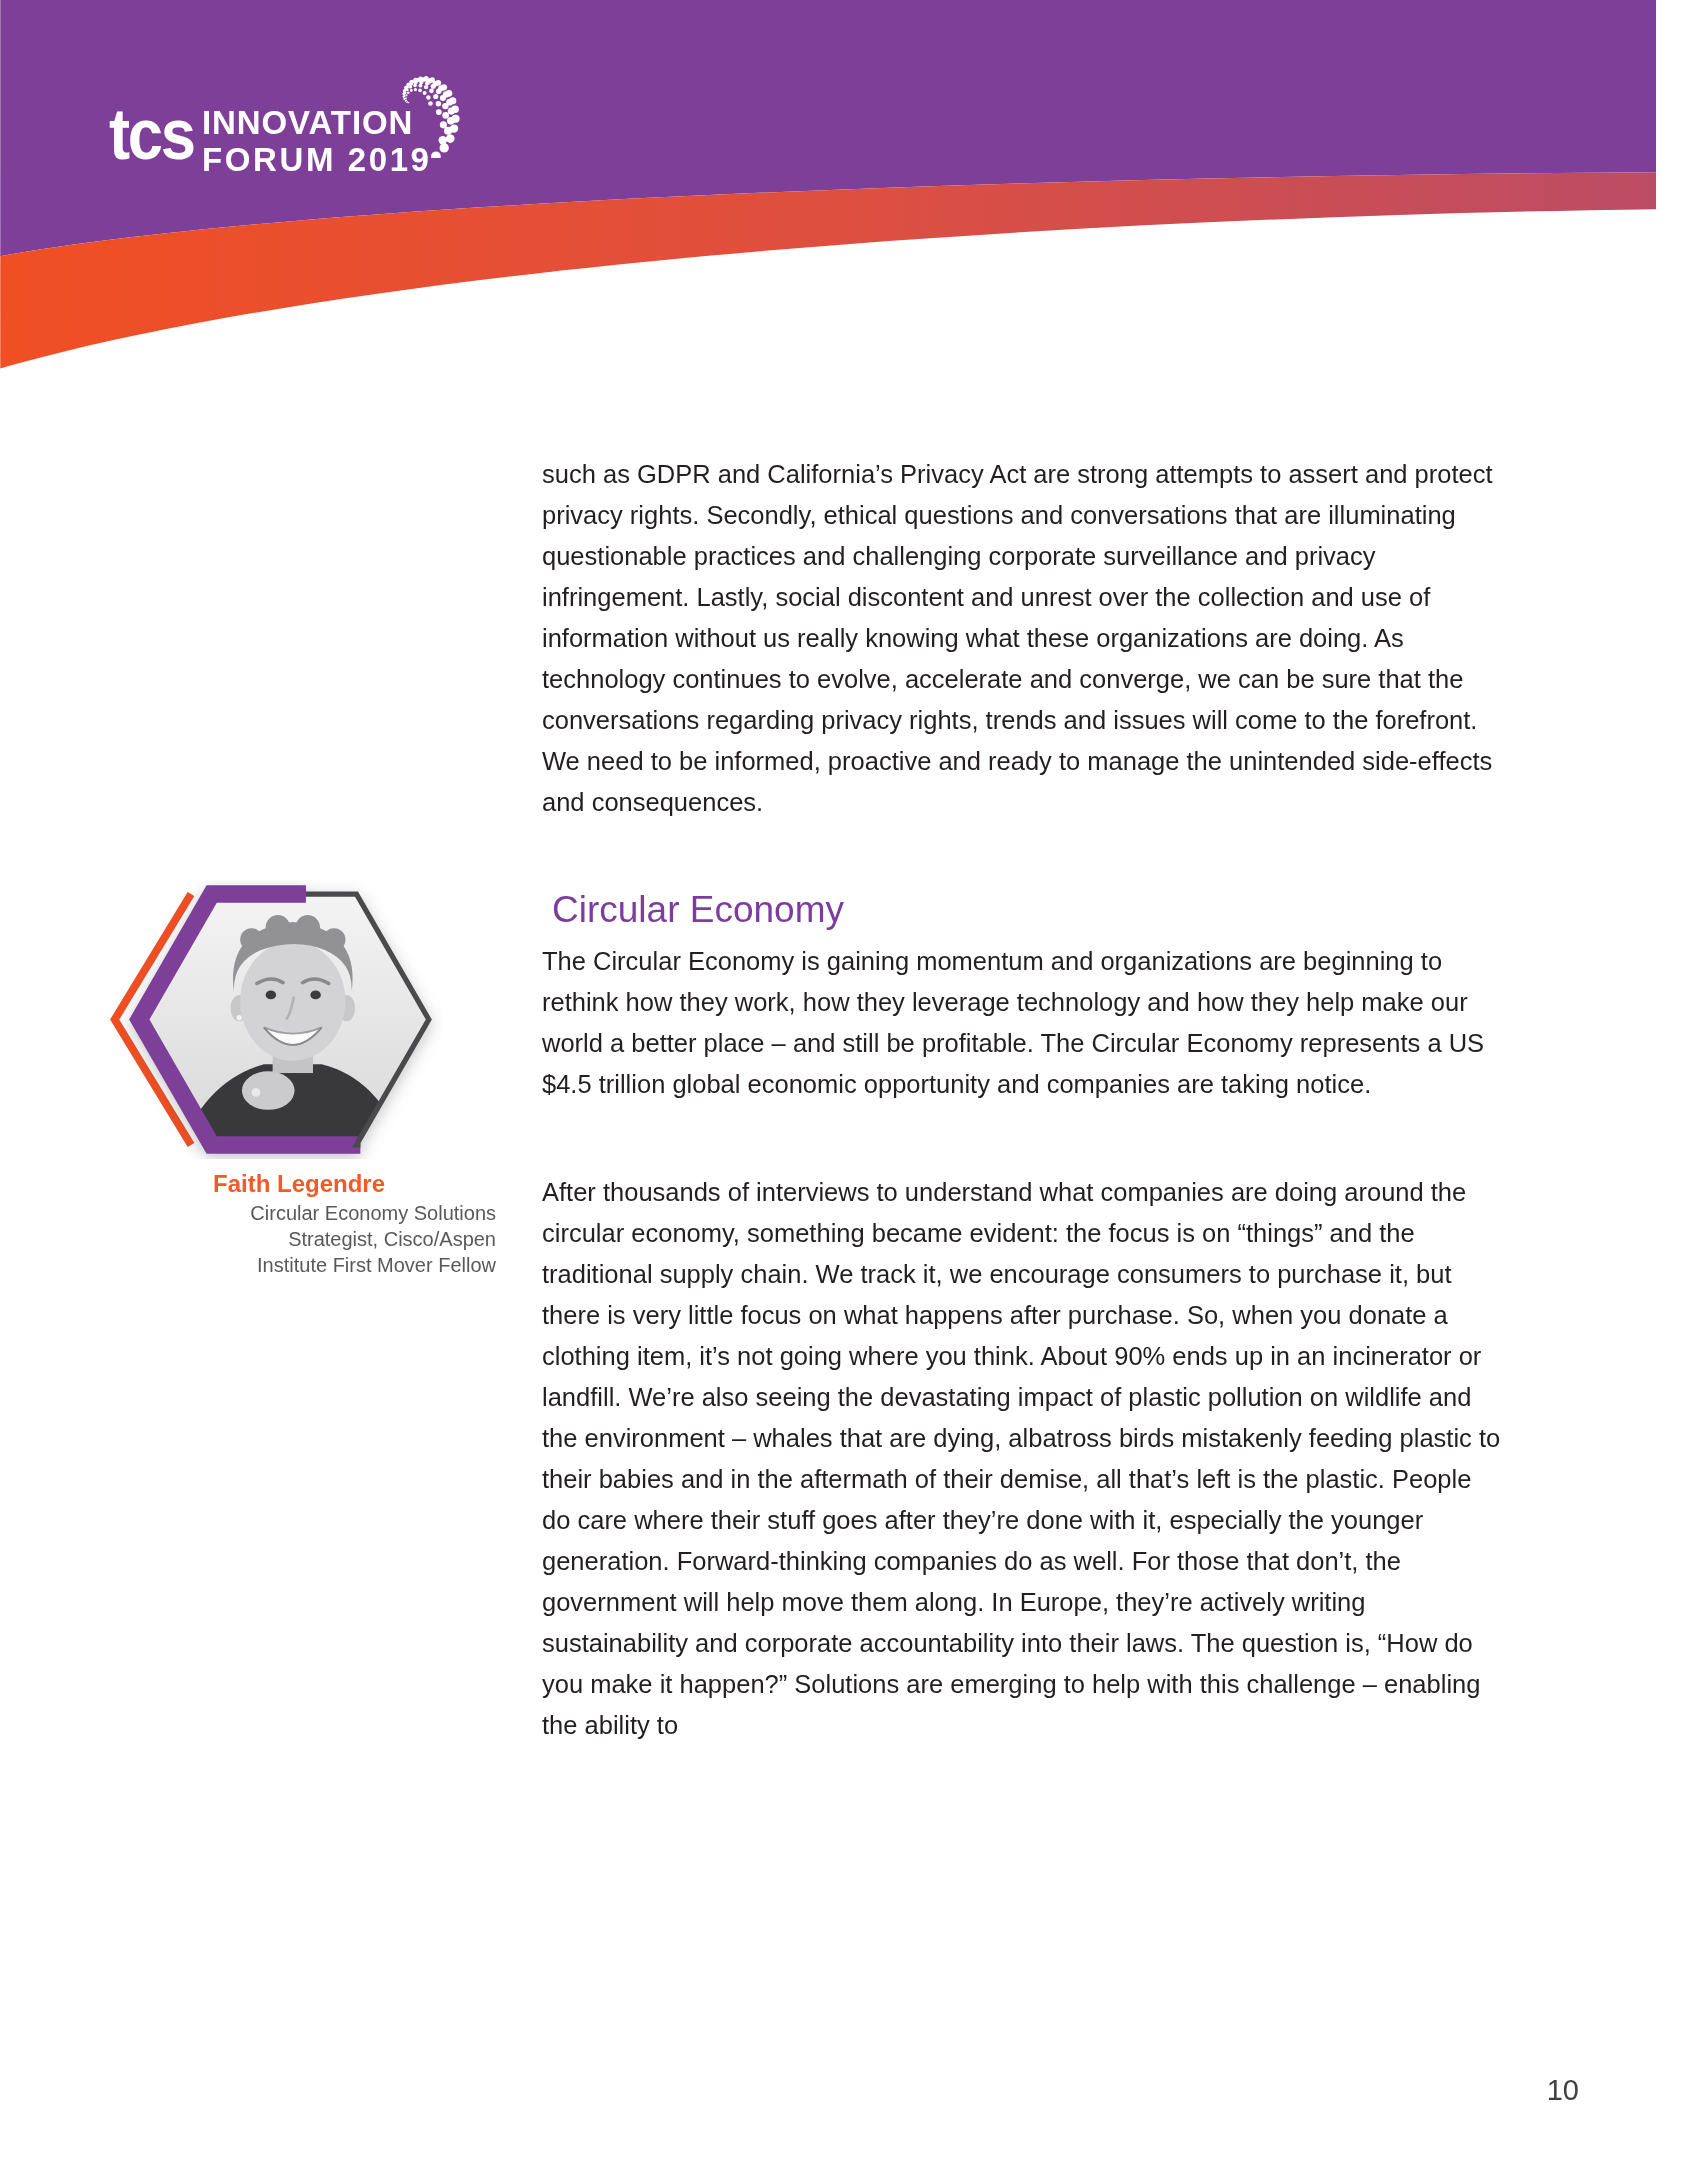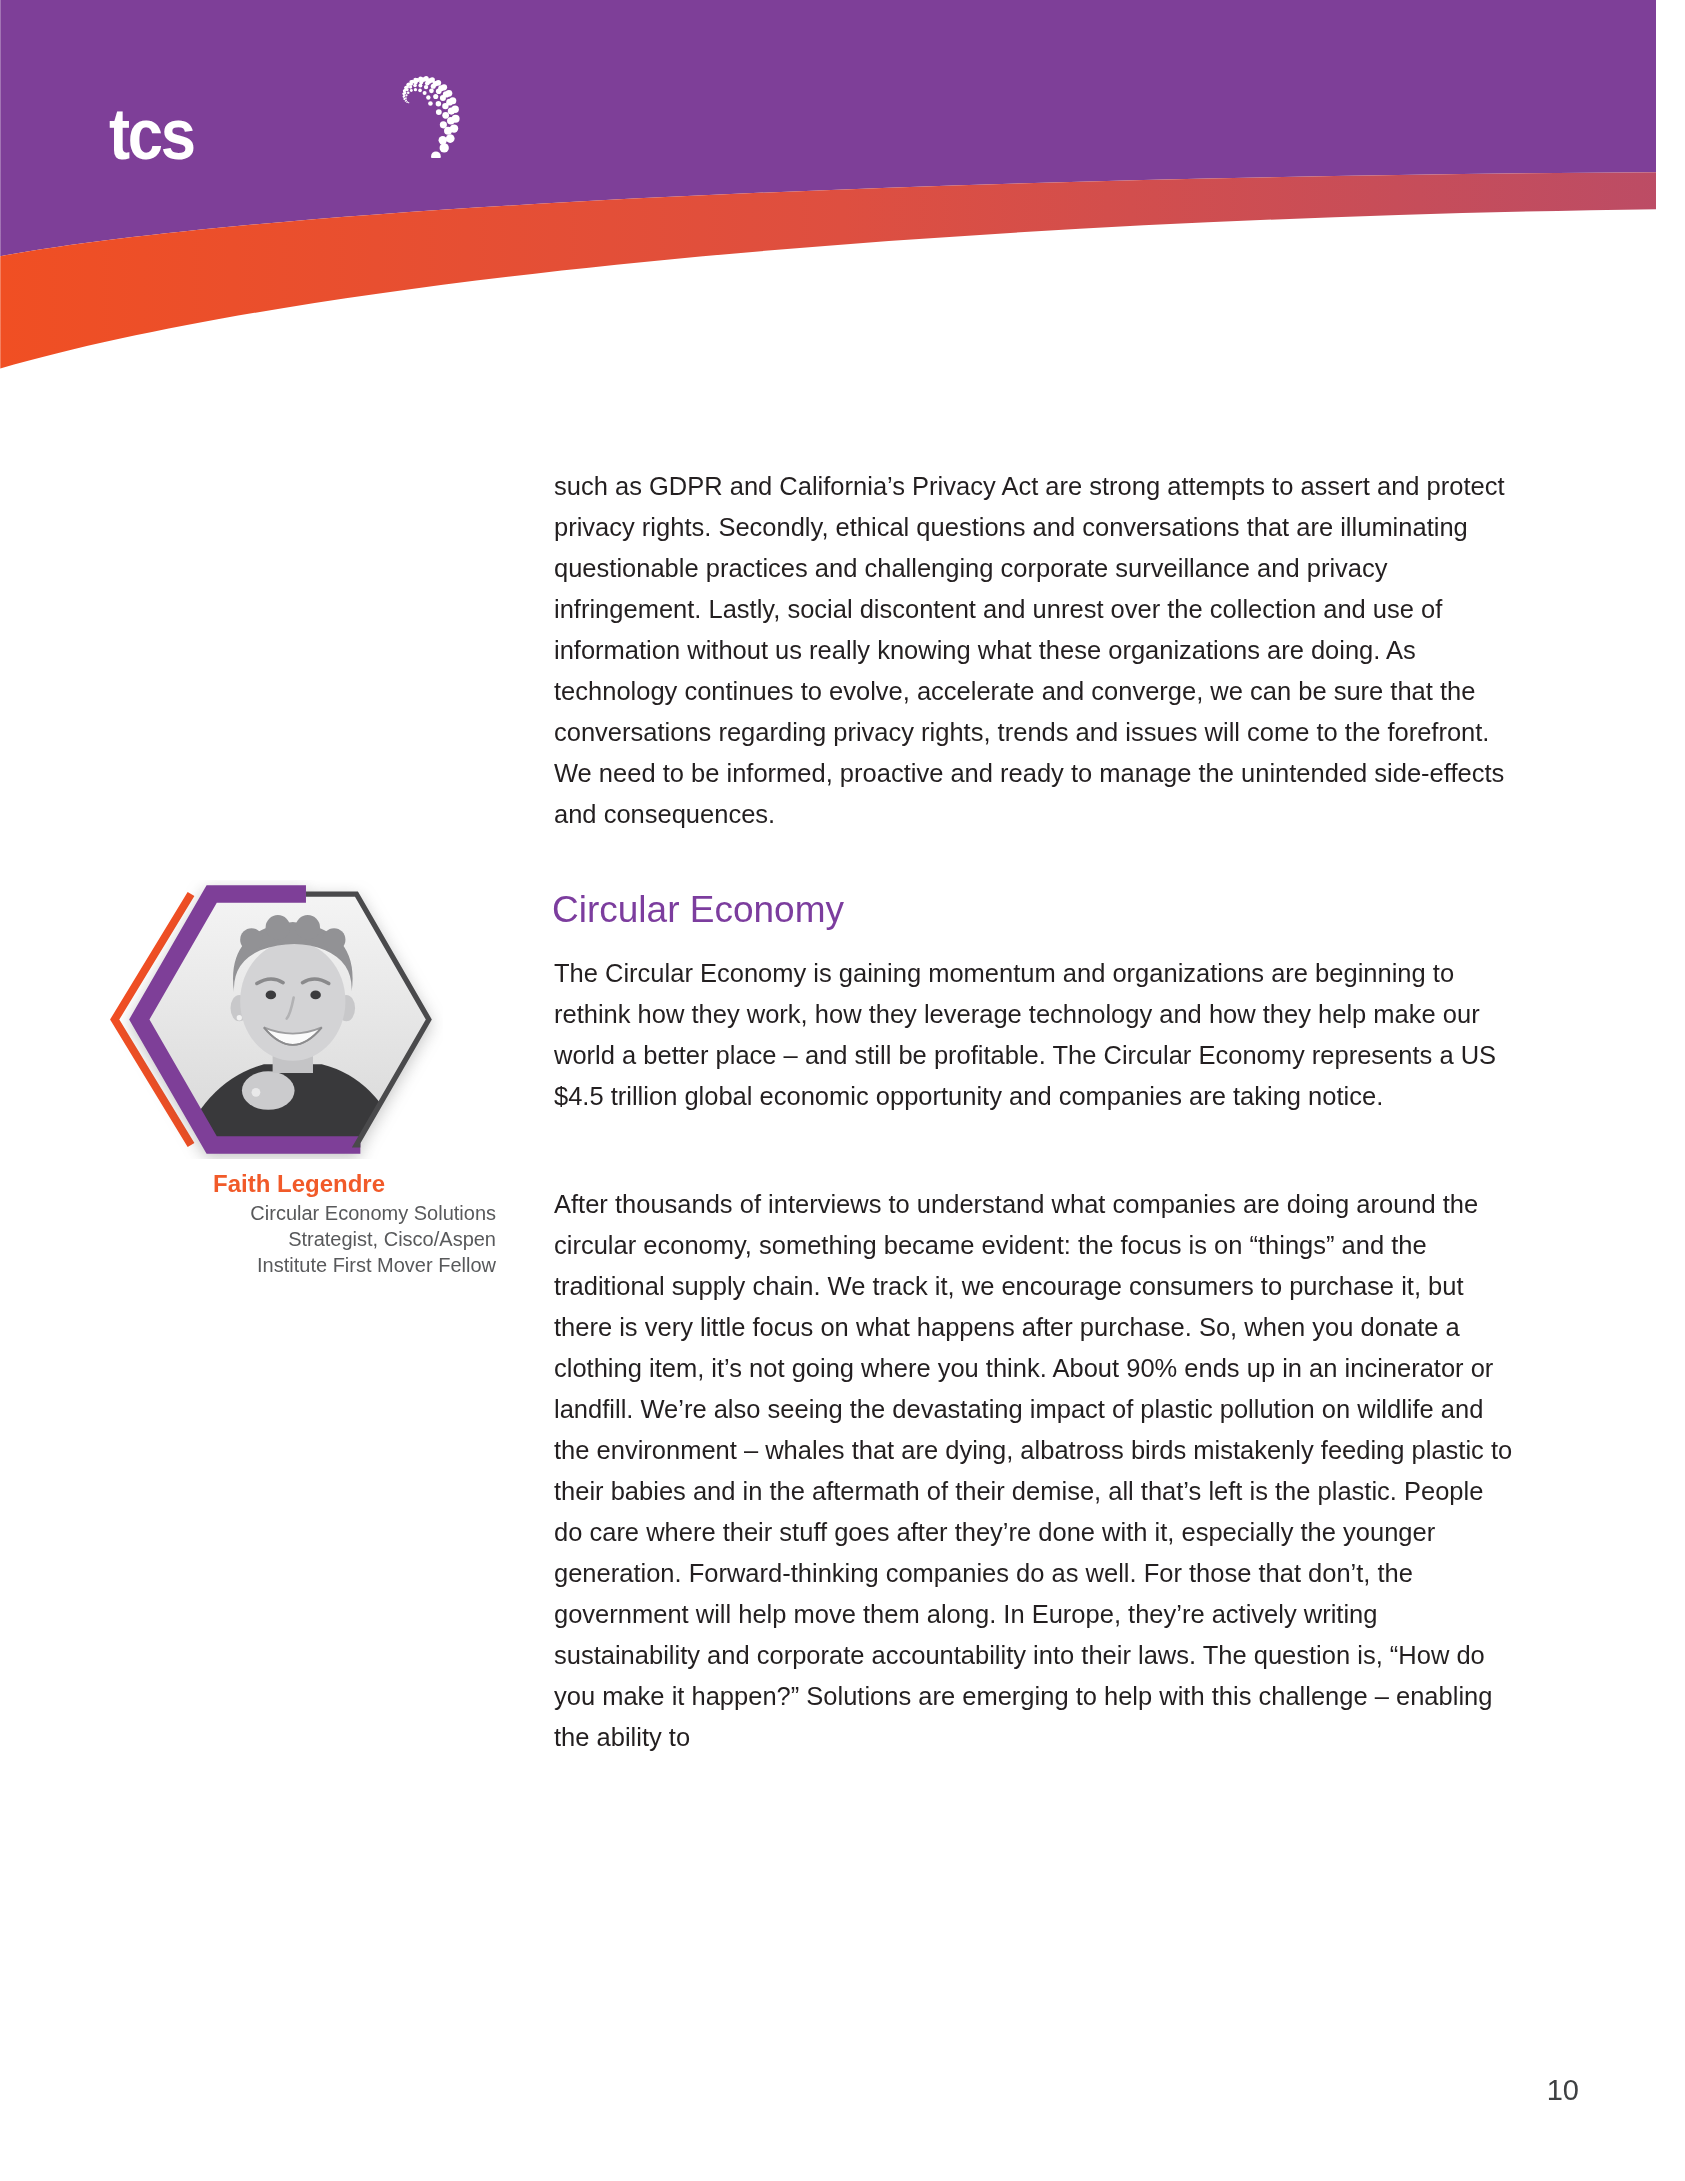--- a/index.html
+++ b/index.html
@@ -9,21 +9,21 @@
   
   .hdr{position:absolute;left:0;top:0;width:1685px;height:379px;}
   .logo-tcs{position:absolute;left:109px;top:98px;color:#ffffff;font-size:72px;font-weight:bold;
             letter-spacing:-2.6px;transform:scaleX(.88);transform-origin:left top;line-height:1;}
   .logo-lines{position:absolute;left:202px;top:104px;color:#ffffff;line-height:37px;}
   .logo-l1{font-size:33px;font-weight:bold;letter-spacing:0.9px;}
   .logo-l2{font-size:33px;font-weight:bold;letter-spacing:2.6px;}
   .logo-swirl{position:absolute;left:353px;top:33px;width:123px;height:125px;}
 
   
-  .para{position:absolute;left:542px;width:960px;margin:12px;font-size:25.5px;line-height:41px;
+  .para{position:absolute;left:542px;width:960px;margin:0;font-size:25.5px;line-height:41px;
         color:#231F20;}
   .p1{top:454px;}
   .h2{position:absolute;left:540px;top:877px;margin:12px;font-size:37px;line-height:42px;
       font-weight:normal;color:#7C3D9E;}
   .p2{top:941px;}
   .p3{top:1172px;}
 
   
   .hex-svg{position:absolute;left:104px;top:880px;width:339px;height:279px;}
   .photo-group{filter:drop-shadow(0 5px 9px rgba(90,90,90,.35));}
@@ -47,20 +47,24 @@
           <stop offset="0" stop-color="#F04F23"></stop>
           <stop offset="0.5" stop-color="#DE4F40"></stop>
           <stop offset="1" stop-color="#BB4C66"></stop>
         </linearGradient>
       </defs>
       <path d="M0,0 H1920 V196 C1200,200 360,228 0,292 Z" fill="#7E3F98"></path>
       <path d="M0,292 C360,228 1200,200 1920,196 L1920,238 C1230,246 420,300 0,420 Z" fill="url(#swoosh)"></path>
     </svg>
 
     <div class="logo-tcs">tcs</div>
+    <div class="logo-lines">
+      <div class="logo-l1">INNOVATION</div>
+      <div class="logo-l2">FORUM 2019</div>
+    </div>
     <svg class="logo-swirl" viewBox="0 0 135 135" aria-hidden="true">
         <circle cx="55.7" cy="68.4" r="0.9" fill="#ffffff"></circle>
         <circle cx="55.8" cy="65.8" r="1.1" fill="#ffffff"></circle>
         <circle cx="56.3" cy="62.6" r="1.4" fill="#ffffff"></circle>
         <circle cx="57.8" cy="59.1" r="1.6" fill="#ffffff"></circle>
         <circle cx="60.3" cy="55.7" r="1.8" fill="#ffffff"></circle>
         <circle cx="63.9" cy="52.7" r="2.1" fill="#ffffff"></circle>
         <circle cx="68.5" cy="50.4" r="2.3" fill="#ffffff"></circle>
         <circle cx="74.1" cy="49.1" r="2.5" fill="#ffffff"></circle>
         <circle cx="80.3" cy="49.0" r="2.8" fill="#ffffff"></circle>

